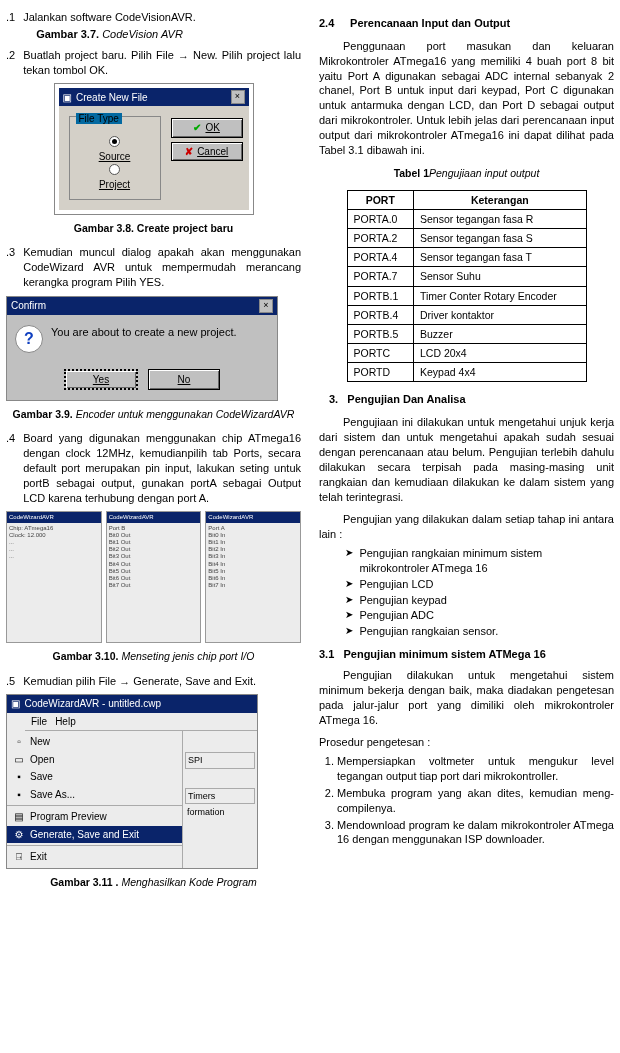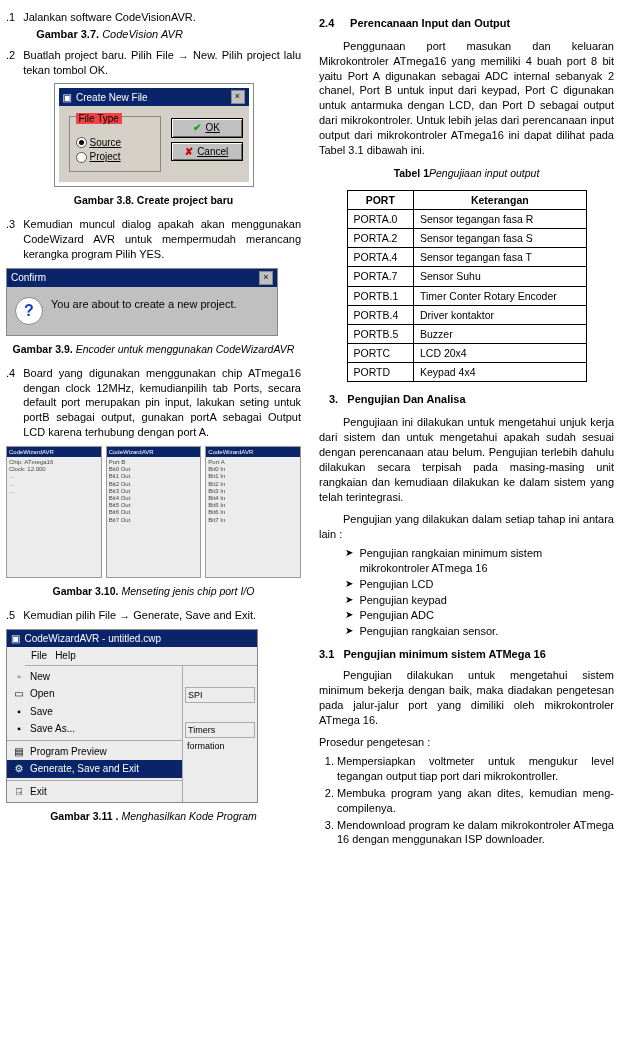--- a/index.html
+++ b/index.html
@@ -44,21 +44,21 @@
     margin: 6px auto;
     font-size: 10px;
   }
   .tb { border:1px solid #888; background:#fff; font-family: 'MS Sans Serif', Tahoma, sans-serif;}
   .tb-blue { background:#0a246a; color:#fff; padding:2px 4px; font-size:10px; display:flex; align-items:center; gap:4px;}
   .tb-blue .x { margin-left:auto; background:#c0c0c0; color:#000; border:1px solid #888; width:12px;height:12px; font-size:9px; line-height:10px; text-align:center;}
   .fieldset {
     border:1px solid #888; padding:4px 6px 6px 6px; margin:4px; font-size:10px;
   }
   .legend { position:relative; top:-9px; background:#dedede; padding:0 3px; font-size:10px;}
-  .radio-row { display:flex; align-items:center; gap:3px; margin:1px 0;}
+  .radio-row { display:flex; align-items:center; gap:3px; margin:1px 0;flex-direction:column;}
   .radio { width:9px;height:9px;border:1px solid #555;border-radius:50%; display:inline-block; background:#fff;}
   .radio.sel::after { content:""; display:block; width:5px;height:5px;background:#000;border-radius:50%; margin:2px;}
   .btn95 {
     display:inline-flex; align-items:center; gap:4px;
     background:#c0c0c0; border:1px solid #000; box-shadow:inset 1px 1px #fff, inset -1px -1px #666;
     padding:2px 10px; font-size:10px; min-width:50px; justify-content:center;
   }
   .confirm-box {
     width: 270px; margin: 6px 0;
   }
@@ -133,21 +133,21 @@
     </div>
 
     <div class="fig-box tb" style="width:190px;">
       <div class="tb-blue">
         <span>▣</span>
         <span>Create New File</span>
         <span class="x">×</span>
       </div>
       <div style="display:flex;gap:6px;background:#d4d0c8;padding:6px;">
         <div class="fieldset" style="flex:1;background:#d4d0c8;">
-          <span class="legend" style="background:#ef4444;">File Type</span>
+          <span class="legend" style="background:#0369a1;">File Type</span>
           <div class="radio-row">
             <span class="radio sel"></span>
             <u>Source</u>
           </div>
           <div class="radio-row">
             <span class="radio"></span>
             <u>Project</u>
           </div>
         </div>
         <div style="display:flex;flex-direction:column;gap:4px;padding-top:6px;">
@@ -174,20 +174,28 @@
 
     <div class="confirm-box tb">
       <div class="tb-blue">
         <span>Confirm</span>
         <span class="x">×</span>
       </div>
       <div class="confirm-body">
         <div class="qmark">?</div>
         <div>
           <div>You are about to create a new project.</div>
+        </div>
+      </div>
+      <div class="confirm-btns">
+        <div class="btn95" style="border:2px dotted #000;">
+          <u>Yes</u>
+        </div>
+        <div class="btn95">
+          <u>No</u>
         </div>
       </div>
     </div>
 
     <div class="fig-caption">
       <b>Gambar 3.9.</b>
       <i>Encoder untuk menggunakan CodeWizardAVR</i>
     </div>
 
     <div class="numbered">

